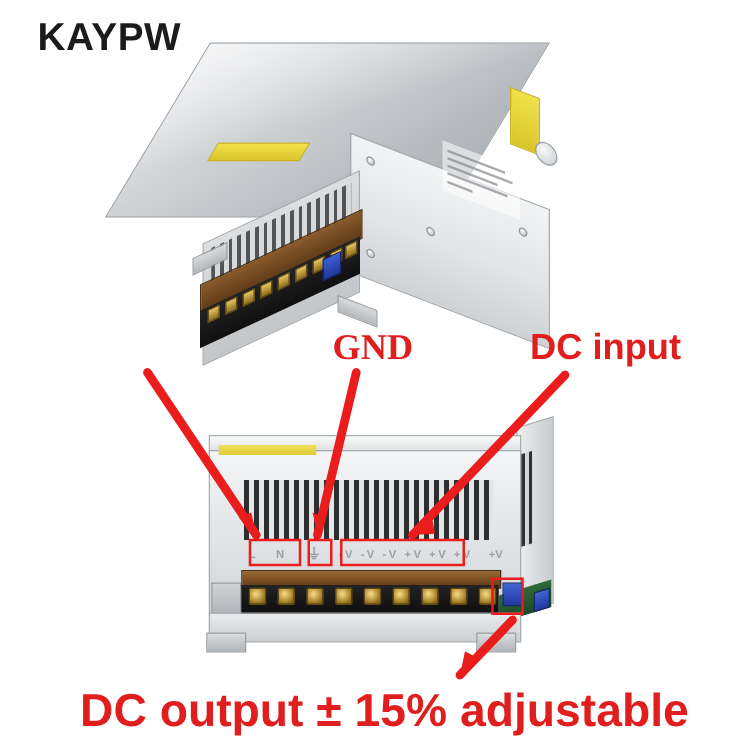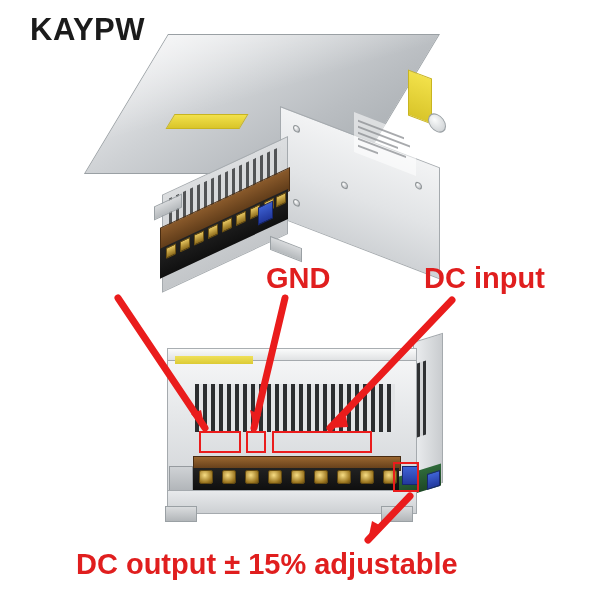--- a/index.html
+++ b/index.html
@@ -199,23 +199,23 @@
     background:linear-gradient(180deg,#cfd2d5,#a9adb1);
     border:1px solid #969b9f;
   }
 
   
   .callout{
     position:absolute;color:#e01e1e;font-weight:bold;white-space:nowrap;
     font-family:"Liberation Sans", sans-serif;
   }
   #lbl-ac{left:30px;top:262px;font-size:29px;}
-  #lbl-gnd{left:266px;top:262px;font-size:29px;}
+  #lbl-gnd{left:266px;top:262px;font-size:29px;font-family:Liberation Serif, serif;}
   #lbl-dc{left:424px;top:262px;font-size:29px;}
-  #lbl-caption{left:76px;top:548px;font-size:29px;}
+  #lbl-caption{left:64px;top:548px;font-size:37px;}
 
   
   .hbox{position:absolute;border:2px solid #ea1c1c;box-sizing:border-box;}
   #box-ac{left:199px;top:431px;width:42px;height:22px;}
   #box-gnd{left:246px;top:431px;width:20px;height:22px;}
   #box-dc{left:272px;top:431px;width:100px;height:22px;}
   #box-pot{left:393px;top:462px;width:26px;height:30px;}
 
   svg#arrows{position:absolute;left:0;top:0;width:600px;height:600px;}
 </style>
@@ -275,20 +275,26 @@
   <div class="callout" id="lbl-caption">DC output ± 15% adjustable</div>
 
   <div id="unit-bottom">
     <div class="b-side"></div>
     <div class="b-side-vent"></div>
     <div class="b-topedge"></div>
     <div class="b-body"></div>
     <div class="b-sticker"></div>
     <div class="b-vents"></div>
 
+    <div class="b-marks">
+      <span class="mk" style="left:4px;top:2px;letter-spacing:7px;">L   N</span>
+      <span class="mk" style="left:52px;top:0px;font-size:12px;">⏚</span>
+      <span class="mk" style="left:76px;top:2px;letter-spacing:2px;">-V  -V  -V  +V  +V  +V</span>
+      <span class="mk" style="left:196px;top:2px;">+V</span>
+    </div>
 
     <div class="b-bracket"></div>
     <div class="b-tb">
       <div class="strip"></div>
       <div class="base"></div>
       <div class="screw" style="left:6px;"></div>
       <div class="screw" style="left:29px;"></div>
       <div class="screw" style="left:52px;"></div>
       <div class="screw" style="left:75px;"></div>
       <div class="screw" style="left:98px;"></div>

